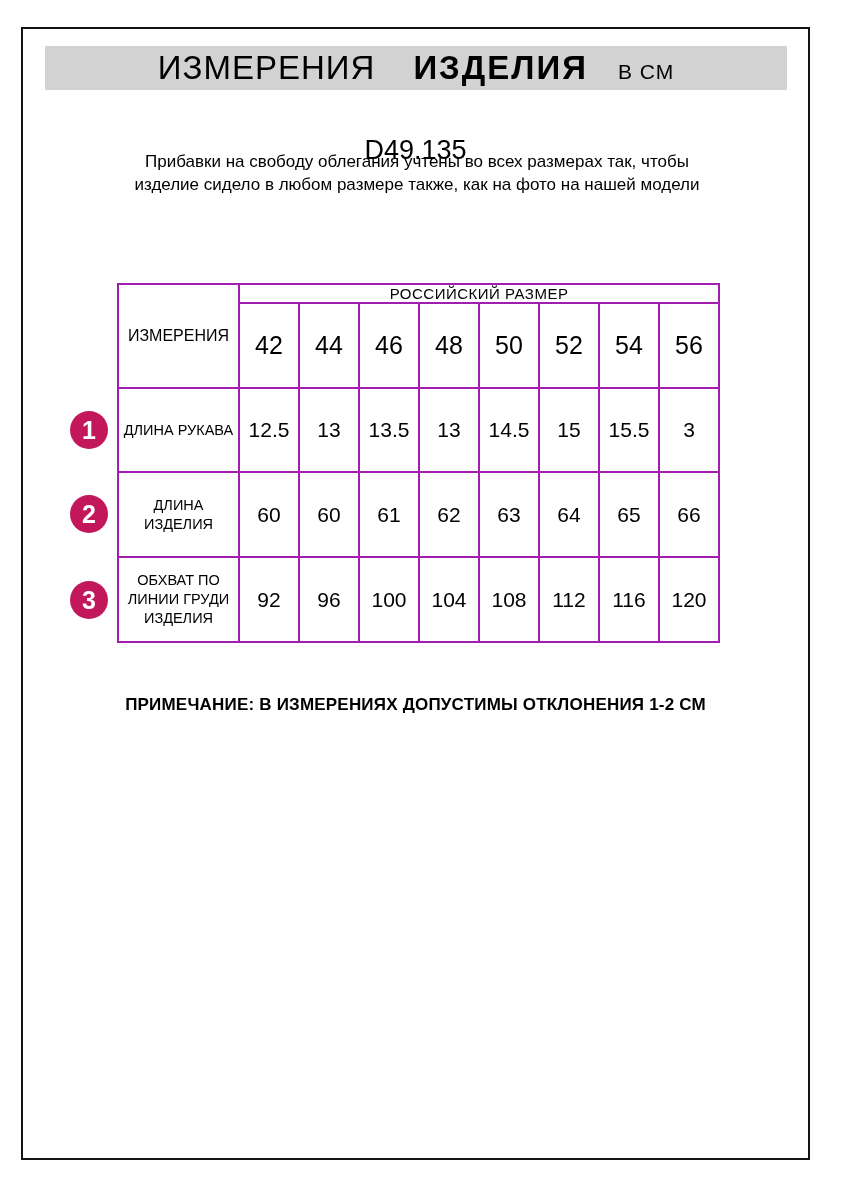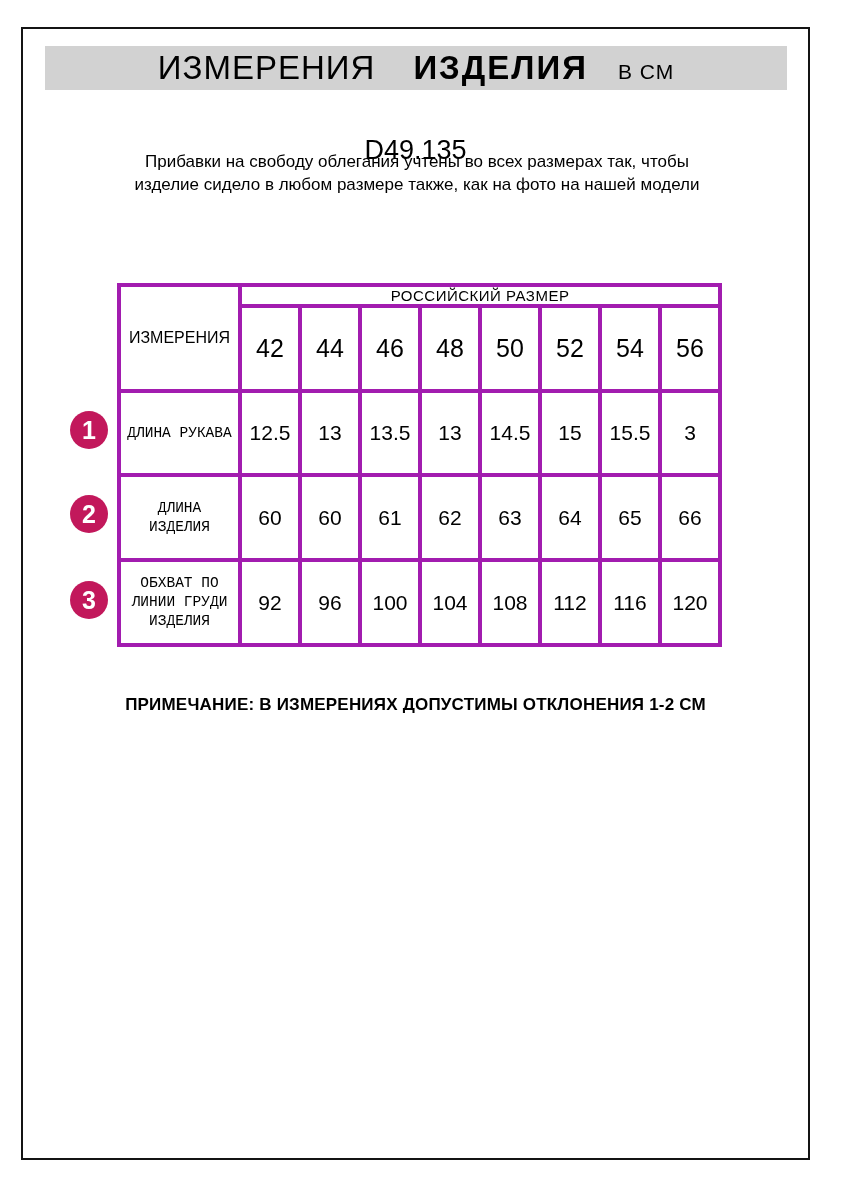--- a/index.html
+++ b/index.html
@@ -29,31 +29,31 @@
   }
   .desc {
     position:absolute; top:151px; left:112px; width:610px;
     text-align:center; font-size:17px; line-height:22.5px; font-weight:400;
   }
   table.size-table {
     position:absolute; left:117px; top:283px;
     border-collapse:collapse; table-layout:fixed; width:601px;
   }
   .size-table th, .size-table td {
-    border:4px solid #a21caf; text-align:center; vertical-align:middle;
+    border:2px solid #a21caf; text-align:center; vertical-align:middle;
     padding:0; font-weight:400; background:#fff;
   }
   .group-h  { height:18px; font-size:15px; font-weight:400; letter-spacing:0.5px; }
   .corner-h { font-size:16px; font-weight:400; }
   .size-h   { height:85px; font-size:25px; font-weight:700;border-radius:22px; }
   tr.r1 { height:84px; }
   tr.r2 { height:85px; }
   tr.r3 { height:85px; }
   .row-label { font-size:14.5px; line-height:19px; padding:0 4px; }
-  .row-label .lbl-inner { display:block; margin:0 auto;font-family:Liberation Mono, monospace; }
+  .row-label .lbl-inner { display:block; margin:0 auto; }
   .lbl-w1 { white-space:nowrap; }
   .lbl-w2 { width:78px; }
   .lbl-w3 { width:104px; }
   .val { font-size:21px; }
   .num-circle {
     position:absolute; left:70px; width:38px; height:38px; border-radius:50%;
     background:#c2185b; color:#ffffff;
     display:flex; align-items:center; justify-content:center;
     font-size:25px; font-weight:700;
   }

